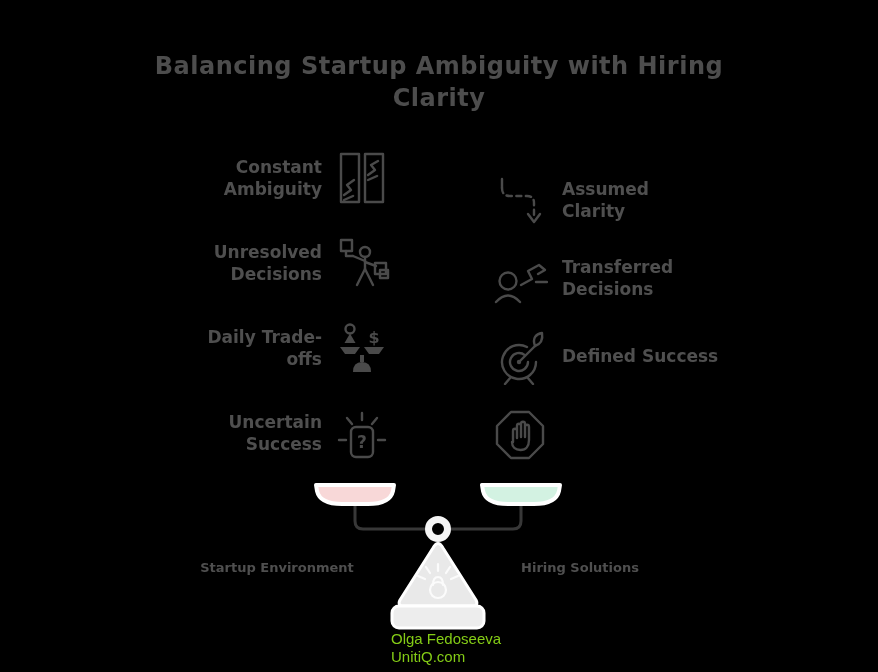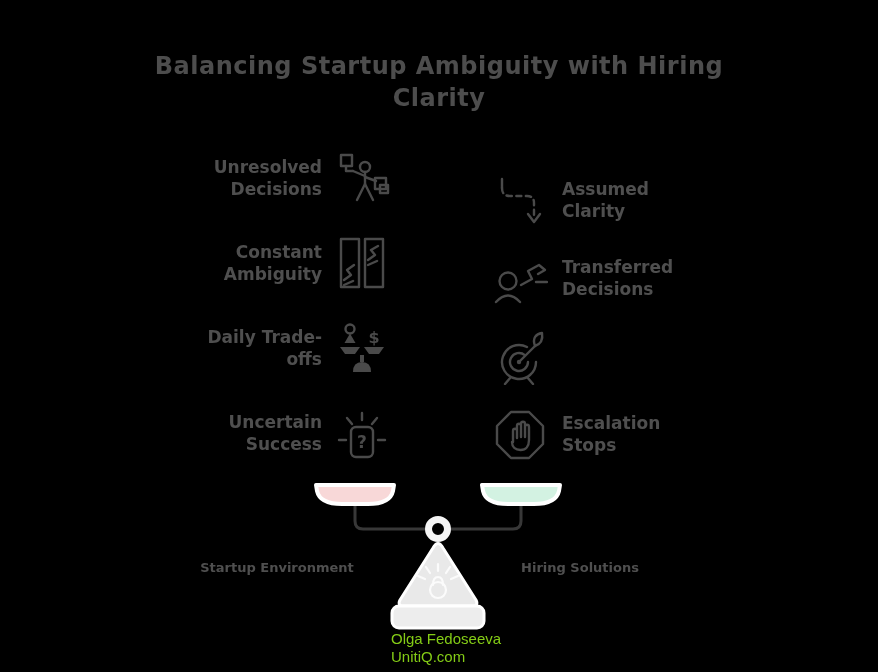--- a/index.html
+++ b/index.html
@@ -35,47 +35,47 @@
 </head>
 <body>
 
 <div class="canvas">
 
   <div class="title">Balancing Startup Ambiguity with Hiring Clarity</div>
 
   <div class="col left-col">
 
     <div class="row">
+      <div class="item-label">Constant Ambiguity</div>
+      <span class="icon">
+        <svg viewBox="0 0 56 56">
+          <rect x="7" y="3" width="18" height="48"></rect>
+          <rect x="31" y="3" width="18" height="48"></rect>
+          <path d="M10 44 L17 39 L13 34 L20 29"></path>
+          <path d="M10 49 L19 45"></path>
+          <path d="M34 24 L41 19 L37 14 L44 10"></path>
+          <path d="M34 29 L43 25"></path>
+        </svg>
+      </span>
+    </div>
+
+    <div class="row">
       <div class="item-label">Unresolved Decisions</div>
       <span class="icon">
         <svg viewBox="0 0 56 56">
           <rect x="7" y="4" width="11" height="11"></rect>
           <path d="M12 15 v5 h7"></path>
           <circle cx="31" cy="16" r="5"></circle>
           <path d="M31 21 v12"></path>
           <path d="M31 25 L19 20"></path>
           <path d="M31 26 L42 30"></path>
           <path d="M31 33 L23 49"></path>
           <path d="M31 33 L39 49"></path>
           <rect x="41" y="27" width="11" height="11"></rect>
           <rect x="46" y="34" width="8" height="8"></rect>
-        </svg>
-      </span>
-    </div>
-
-    <div class="row">
-      <div class="item-label">Constant Ambiguity</div>
-      <span class="icon">
-        <svg viewBox="0 0 56 56">
-          <rect x="7" y="3" width="18" height="48"></rect>
-          <rect x="31" y="3" width="18" height="48"></rect>
-          <path d="M10 44 L17 39 L13 34 L20 29"></path>
-          <path d="M10 49 L19 45"></path>
-          <path d="M34 24 L41 19 L37 14 L44 10"></path>
-          <path d="M34 29 L43 25"></path>
         </svg>
       </span>
     </div>
 
     <div class="row">
       <div class="item-label">Daily Trade-offs</div>
       <span class="icon">
         <svg viewBox="0 0 56 56">
           <circle cx="16" cy="8" r="4.5"></circle>
           <path class="f" d="M10.5 22 L21.5 22 L16 12.5 Z"></path>
@@ -134,30 +134,30 @@
         <svg viewBox="0 0 56 56">
           <path d="M35 18 A17 17 0 1 0 44 33"></path>
           <path d="M32.8 26.1 A9 9 0 1 0 36 33"></path>
           <circle class="f" cx="27" cy="33" r="2.2"></circle>
           <path d="M27 33 L43 17"></path>
           <path d="M43 17 C40 9 44 5 50 4 C51 10 49 15 43 17 Z"></path>
           <path d="M19 48 L13 55"></path>
           <path d="M35 48 L41 55"></path>
         </svg>
       </span>
+      <div class="item-label">Defined Success</div>
     </div>
 
     <div class="row">
       <span class="icon">
         <svg viewBox="0 0 56 56">
           <polygon points="19,5 37,5 51,19 51,37 37,51 19,51 5,37 5,19"></polygon>
           <path d="M21 35 v-11 c0-3 4-3 4 0 v7 v-12 c0-3 4-3 4 0 v11 v-13 c0-3 4-3 4 0 v13 v-10 c0-3 4-3 4 0 v13 c0 6 -3 10 -8.5 10 c-5 0 -8.5 -3 -8.5 -8 z"></path>
         </svg>
       </span>
-      <div class="item-label">Escalation Stops</div>
     </div>
   </div>
 
   <svg class="scale-svg" viewBox="0 0 290 154">
 
     <path d="M55 26 V43 Q55 51 63 51 H213 Q221 51 221 43 V26" fill="none" stroke="#383838" stroke-width="3" stroke-linecap="round"></path>
 
     <path d="M16 7 L94 7 L93 13 Q90 26 68 26 L42 26 Q20 26 17 13 Z" stroke="#ffffff" stroke-width="4" stroke-linejoin="round" fill="#f8d8d8"></path>
 
     <path d="M182 7 L260 7 L259 13 Q256 26 234 26 L208 26 Q186 26 183 13 Z" stroke="#ffffff" stroke-width="4" stroke-linejoin="round" fill="#d3f2e2"></path>

